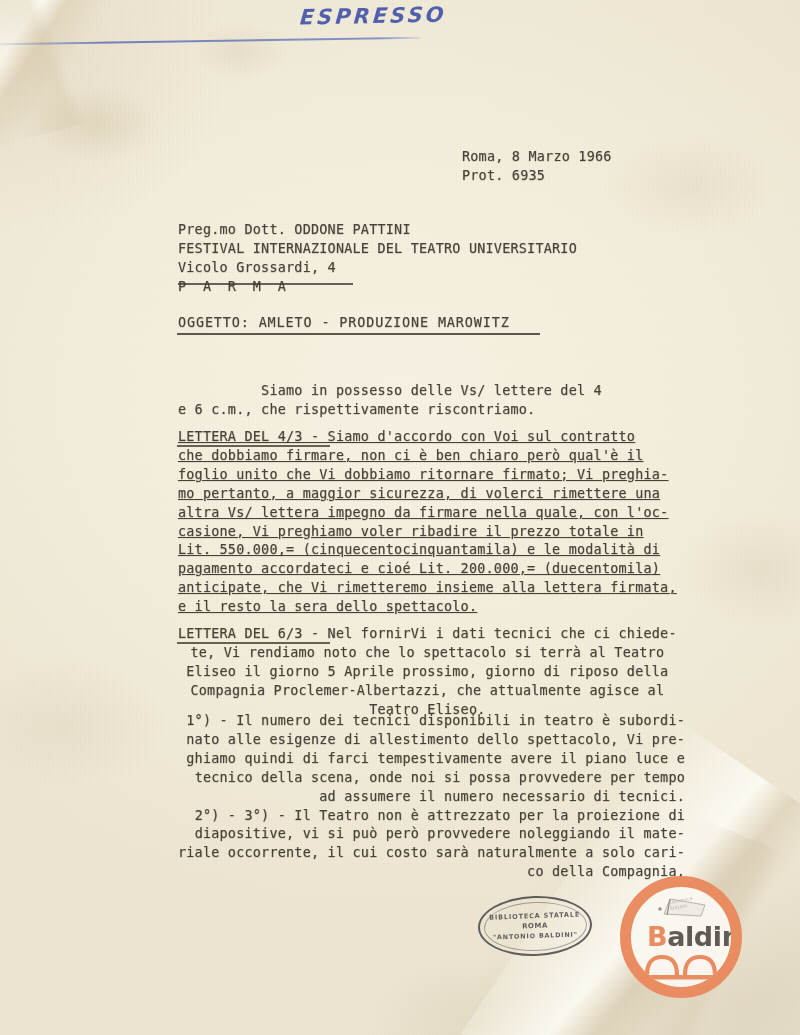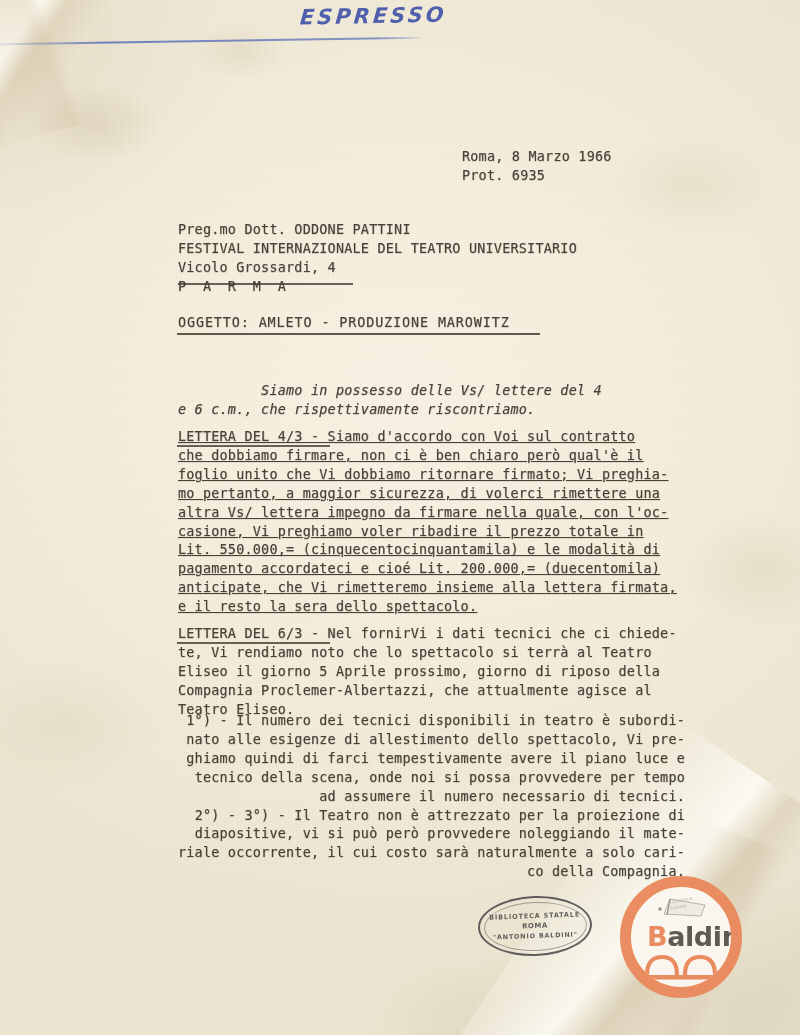--- a/index.html
+++ b/index.html
@@ -150,23 +150,23 @@
   #subject-underline {
     position: absolute;
     left: 177px;
     top: 333px;
     width: 363px;
     height: 2.4px;
     background: #3e372d;
     opacity: 0.82;
   }
 
-  #intro   { left: 178px; top: 382px; font-style: italic; }
+  #intro   { left: 178px; top: 382px; }
   #para43  { left: 178px; top: 428px; text-decoration: underline; }
-  #para63  { left: 178px; top: 625px; }
+  #para63  { left: 178px; top: 625px; text-align: center; }
   #points  { left: 178px; top: 712px; text-align: right; }
 
   .lead-underline {
     position: absolute;
     height: 2px;
     background: #3f382e;
     opacity: 0.78;
   }
   #u43 { left: 177px; top: 445px; width: 153px; }
   #u63 { left: 177px; top: 642px; width: 153px; }

